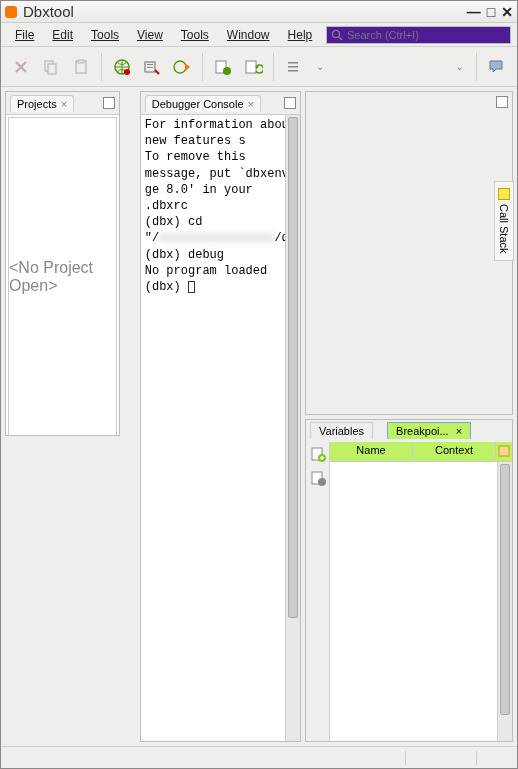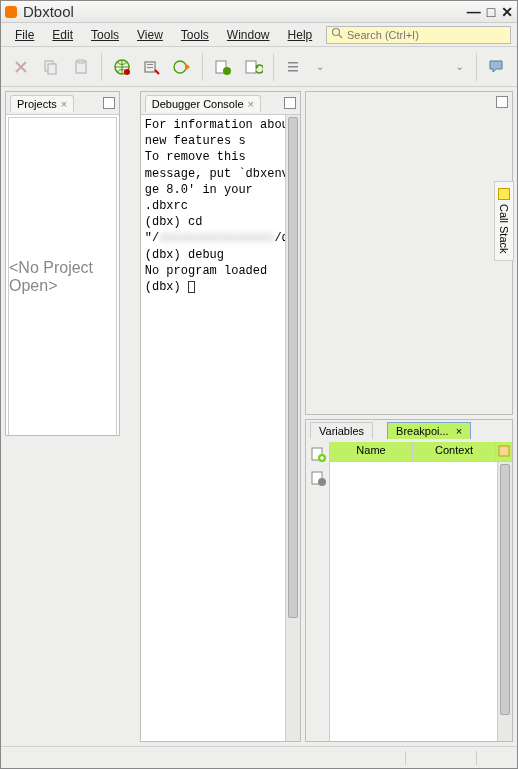--- a/index.html
+++ b/index.html
@@ -7,21 +7,21 @@
 .window { width: 518px; height: 769px; display: flex; flex-direction: column; border: 1px solid #888; background: #eeeeec; }
 .titlebar { height: 22px; background: linear-gradient(#f9f9f8, #e8e8e6); display: flex; align-items: center; padding: 0 4px; border-bottom: 1px solid #ccc; }
 .titlebar .orange { width: 12px; height: 12px; background: #f57900; border-radius: 3px; margin-right: 6px; }
 .titlebar .title { flex: 1; color: #333; font-size: 15px; }
 .titlebar .wincontrols { display: flex; gap: 6px; align-items: center; }
 .titlebar .wincontrols span { font-size: 14px; font-weight: bold; color: #222; cursor: pointer; }
 .menubar { height: 24px; display: flex; align-items: center; padding: 0 6px; gap: 2px; border-bottom: 1px solid #d0d0cc; }
 .menubar .menuitem { padding: 2px 8px; color: #222; cursor: pointer; }
 .menubar .menuitem u { }
 .menubar .search { flex: 1; display: flex; align-items: center; justify-content: flex-end; }
-.menubar .searchbox { display: flex; border: 1px solid #bbb; background: #fef9c3; height: 18px; padding: 0 4px; width: 185px; }
+.menubar .searchbox { display: flex; align-items: center; border: 1px solid #bbb; background: #4c1d95; height: 18px; padding: 0 4px; width: 185px; }
 .menubar .searchbox input { border: none; outline: none; width: 100%; font-size: 11px; color: #888; background: transparent; }
 .menubar .searchicon { margin-right: 4px; color: #888; font-size: 12px; }
 .toolbar { height: 40px; display: flex; align-items: center; padding: 0 6px; border-bottom: 1px solid #d0d0cc; background: #eeeeec; gap: 2px; }
 .toolbar .sep { width: 1px; height: 28px; background: #d0d0cc; margin: 0 4px; }
 .toolbar .tbtn { width: 28px; height: 28px; border: 1px solid transparent; display: flex; align-items: center; justify-content: center; background: transparent; cursor: pointer; border-radius: 3px; }
 .toolbar .spacer { flex: 1; }
 .toolbar .expander { color: #888; font-size: 10px; padding: 0 6px; cursor: pointer; }
 .content { flex: 1; display: flex; padding: 4px; gap: 4px; overflow: hidden; }
 .leftcol { width: 296px; display: flex; flex-direction: row; gap: 4px; }
 .rightcol { flex: 1; display: flex; flex-direction: column; gap: 4px; }

